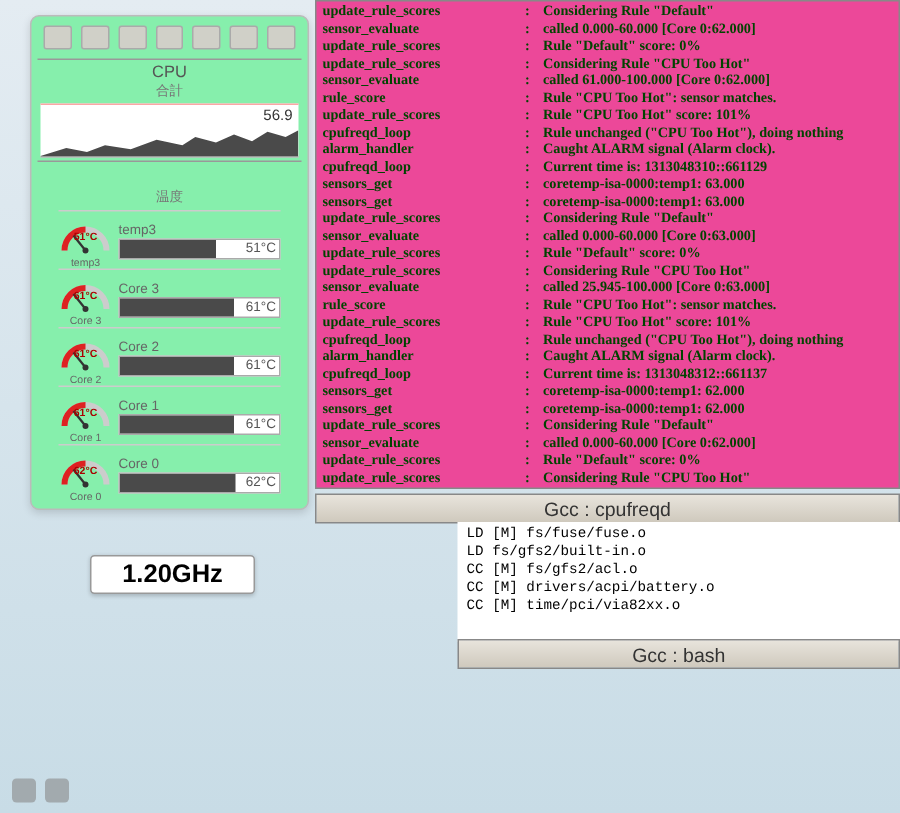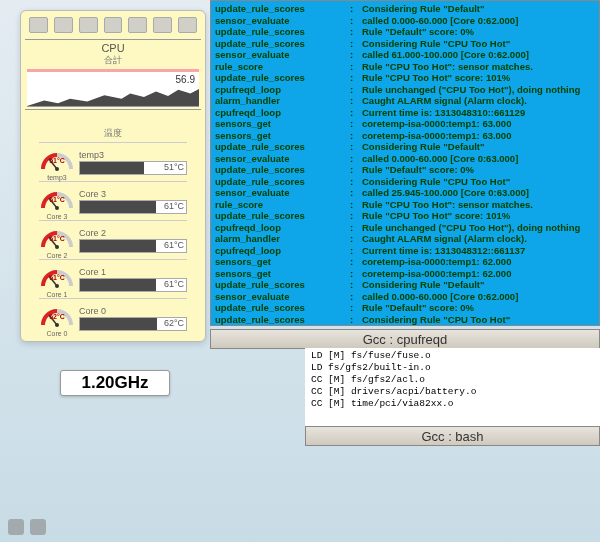--- a/index.html
+++ b/index.html
@@ -1,35 +1,35 @@
 <!DOCTYPE html>
 <html><head>
 <meta charset="utf-8">
 <style>
 body{margin:0;width:600px;height:542px;background:linear-gradient(180deg,#e4ecf2 0%,#c8dce6 100%);font-family:sans-serif;font-size:10px;overflow:hidden;position:relative}
-.monitor{position:absolute;left:20px;top:10px;width:176px;background:#fef9c3;border:1px solid #bbb;border-radius:6px;box-shadow:0 2px 6px rgba(0,0,0,.15);padding:4px 4px 6px}
+.monitor{position:absolute;left:20px;top:10px;width:176px;background:#86efac;border:1px solid #bbb;border-radius:6px;box-shadow:0 2px 6px rgba(0,0,0,.15);padding:4px 4px 6px}
 .toolbar{display:flex;gap:6px;padding:2px 4px 6px}
 .toolbar span{width:18px;height:14px;background:#d0d0c8;border:1px solid #aaa;border-radius:2px}
 .cpu-head{text-align:center;font-size:11px;color:#555;border-top:1px solid #999;padding-top:2px}
 .sub{text-align:center;font-size:9px;color:#777;margin-bottom:2px}
-.graph{height:34px;background:#fff;border-top:3px solid #fca5a5;border-bottom:1px solid #999;position:relative;margin:0 2px}
+.graph{height:34px;background:#fff;border-top:1px solid #fca5a5;border-bottom:1px solid #999;position:relative;margin:0 2px}
 .graph-fill{position:absolute;bottom:0;left:0;right:0;height:18px;background:#4a4a4a;clip-path:polygon(0 100%,10% 70%,18% 85%,25% 60%,35% 75%,45% 40%,55% 60%,60% 30%,68% 50%,75% 20%,82% 45%,88% 10%,95% 30%,100% 5%,100% 100%)}
 .graph-val{position:absolute;right:4px;top:2px;font-size:10px;color:#333}
 .sensor{display:flex;align-items:center;gap:4px;margin:2px 14px 0;border-top:1px solid #ccc;padding-top:2px}
 .gauge{width:36px;height:34px;position:relative;flex-shrink:0}
 .gauge svg{width:36px;height:28px}
 .gauge-lbl{position:absolute;bottom:-2px;left:0;right:0;text-align:center;font-size:7px;color:#666}
 .gauge-val{position:absolute;top:12px;left:0;right:0;text-align:center;font-size:7px;color:#a00;font-weight:bold}
 .sensor-body{flex:1}
 .sensor-name{font-size:9px;color:#666}
 .sensor-bar{height:12px;background:#fff;border:1px solid #aaa;position:relative;margin-top:1px}
 .sensor-fill{position:absolute;left:0;top:0;bottom:0;background:#4a4a4a}
 .sensor-val{position:absolute;right:2px;top:0;font-size:9px;color:#555}
 .freq{position:absolute;left:60px;top:370px;width:100px;text-align:center;background:#fff;border:1px solid #999;border-radius:3px;padding:2px 4px;color:#000000;font-size:17px;font-weight:bold;box-shadow:0 1px 3px rgba(0,0,0,.2)}
-.term{position:absolute;left:210px;top:0;right:0;background:#0ea5e9;border:1px solid #888;font-family:Liberation Sans, sans-serif;font-size:9.5px;line-height:11.5px;color:#004400;padding:2px 4px;height:320px;overflow:hidden;white-space:nowrap;font-weight:bold}
+.term{position:absolute;left:210px;top:0;right:0;background:#ec4899;border:1px solid #888;font-family:Liberation Serif, serif;font-size:9.5px;line-height:11.5px;color:#004400;padding:2px 4px;height:320px;overflow:hidden;white-space:nowrap;font-weight:bold}
 .term-line{display:flex}
 .term-col1{width:135px;flex-shrink:0}
 .term-colon{width:12px}
 .titlebar{position:absolute;left:210px;right:0;height:18px;background:linear-gradient(#e8e4dc,#cfc9bd);border:1px solid #888;display:flex;align-items:center;justify-content:center;font-size:13px;color:#333}
 .tb1{top:329px}
 .term2{position:absolute;left:305px;top:348px;right:0;height:76px;background:#fff;font-family:'Courier New',monospace;font-size:9.5px;line-height:12px;color:#000;padding:2px 6px;white-space:nowrap}
 .tb2{left:305px;top:426px}
 .tray{position:absolute;bottom:4px;left:0;right:0;height:22px;display:flex;align-items:center;padding-left:8px;gap:6px}
 .tray span{width:16px;height:16px;border-radius:3px;background:#888;opacity:.6}
 </style>

